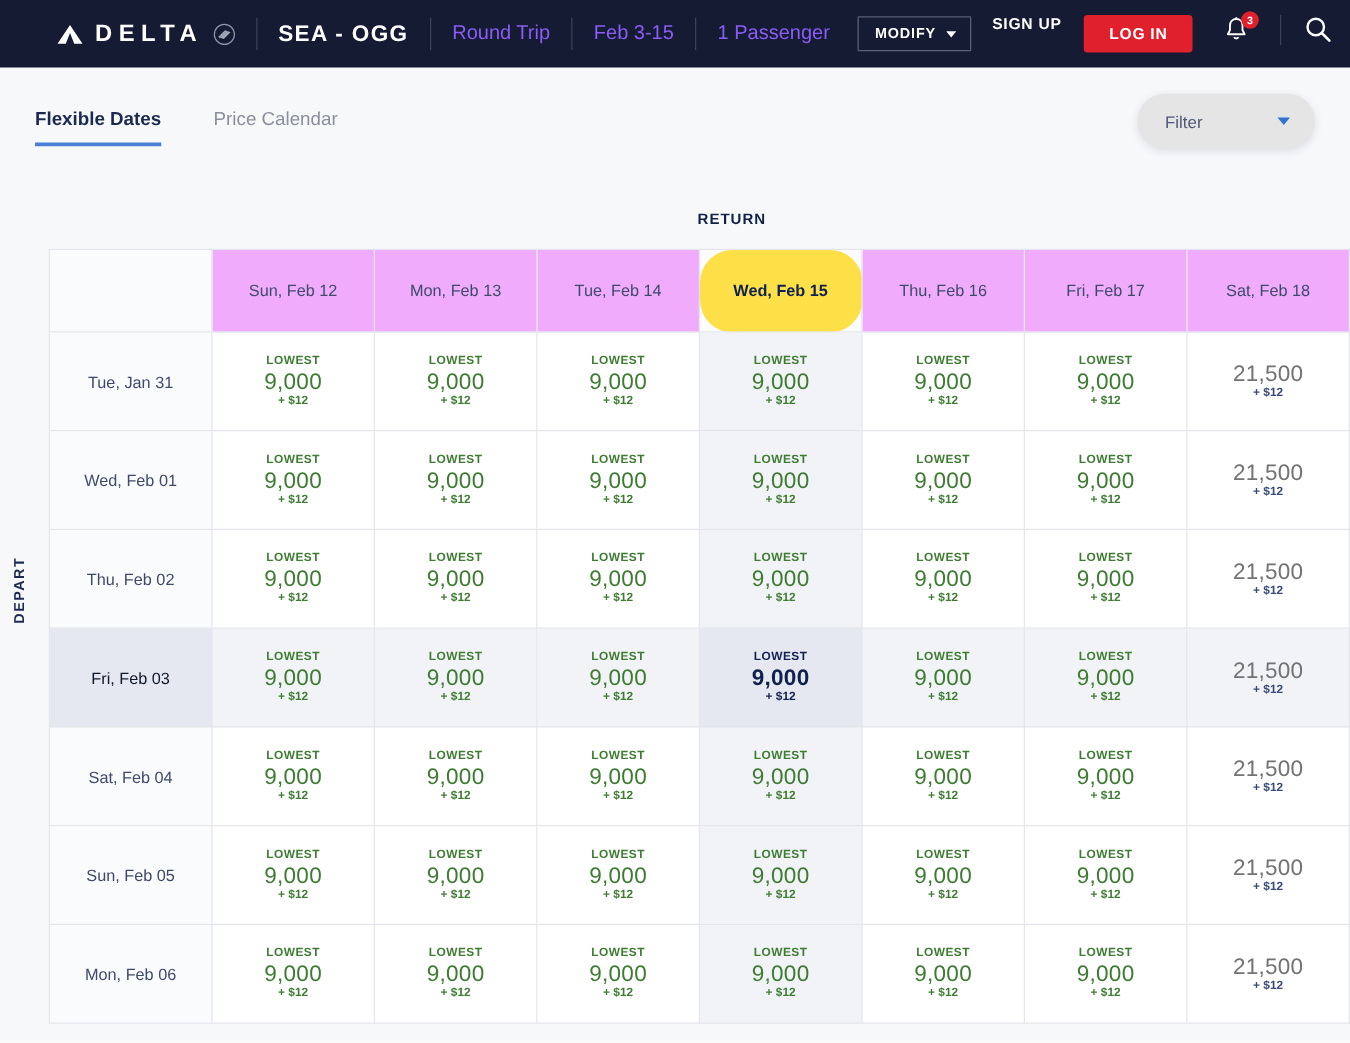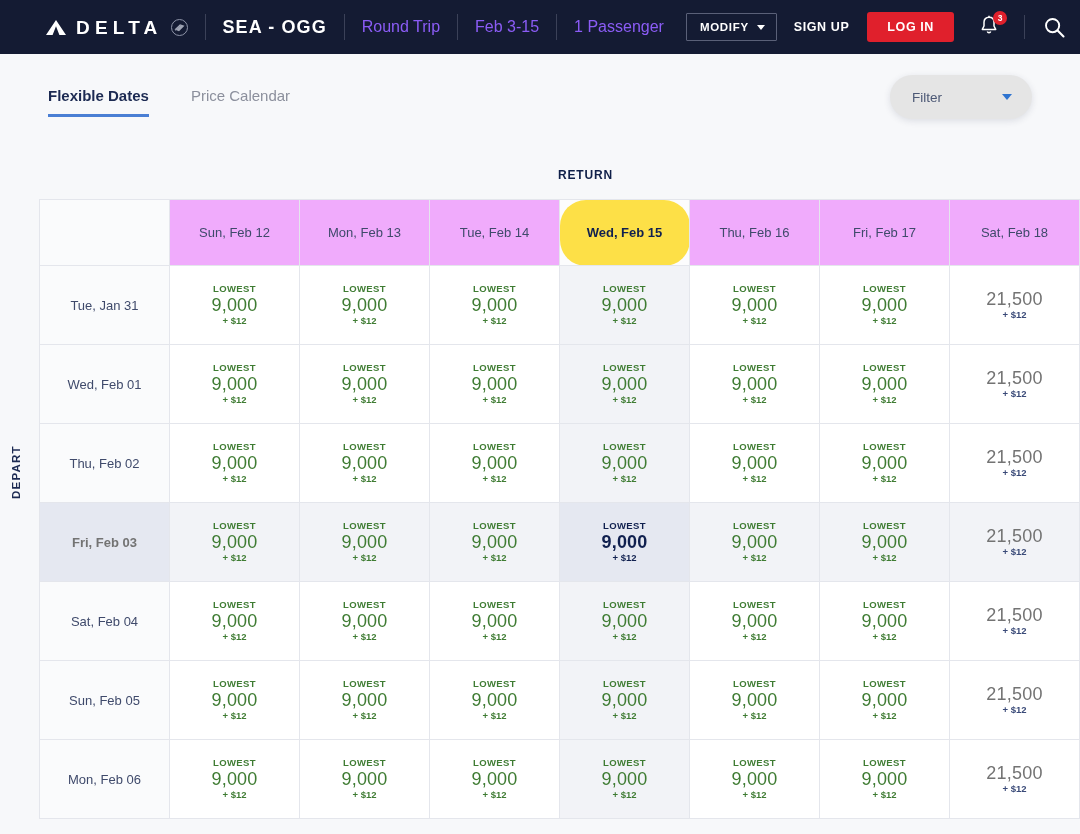--- a/index.html
+++ b/index.html
@@ -80,21 +80,21 @@
   }
   .caret-sm {
     width: 0; height: 0;
     border-left: 4px solid transparent;
     border-right: 4px solid transparent;
     border-top: 5px solid #ffffff;
   }
   .hdr-right {
     margin-left: auto;
     display: flex;
-    align-items: center;
+    align-items: flex-start;
     gap: 4px;
   }
   .signup {
     color: #ffffff;
     font-size: 12.5px;
     font-weight: 700;
     letter-spacing: 0.6px;
     cursor: pointer;
     padding: 0 14px;
     white-space: nowrap;
@@ -135,21 +135,21 @@
     background: #3b4158;
     margin: 0 14px 0 18px;
   }
   .search-btn { cursor: pointer; display: flex; align-items: center; }
 
   
   .tabs-row {
     height: 86px;
     display: flex;
     align-items: center;
-    padding: 0 48px;
+    padding: 0 28px;
     position: relative;
   }
   .tab {
     font-size: 15px;
     color: #8b8f9c;
     cursor: pointer;
     padding: 10px 0 13px;
     position: relative;
     margin-right: 42px;
     white-space: nowrap;
@@ -252,22 +252,22 @@
   }
 
   tbody td { height: 79px; background: #ffffff; }
   tbody tr td.rowhead-cell {
     font-size: 13px;
     color: #3f4a6b;
     background: #fafbfc;
   }
   tbody tr.sel-row td.rowhead-cell {
     background: #e5e8f1;
-    color: #737373;
-    font-weight: 700;
+    color: #0f172a;
+    font-weight: 400;
   }
   tbody td.in-sel-col { background: #f2f3f7; }
   tbody tr.sel-row td { background: #f2f3f7; }
   tbody tr.sel-row td.in-sel-col { background: #e5e8f1; }
 
   .cell-inner {
     display: flex;
     flex-direction: column;
     align-items: center;
     justify-content: center;

